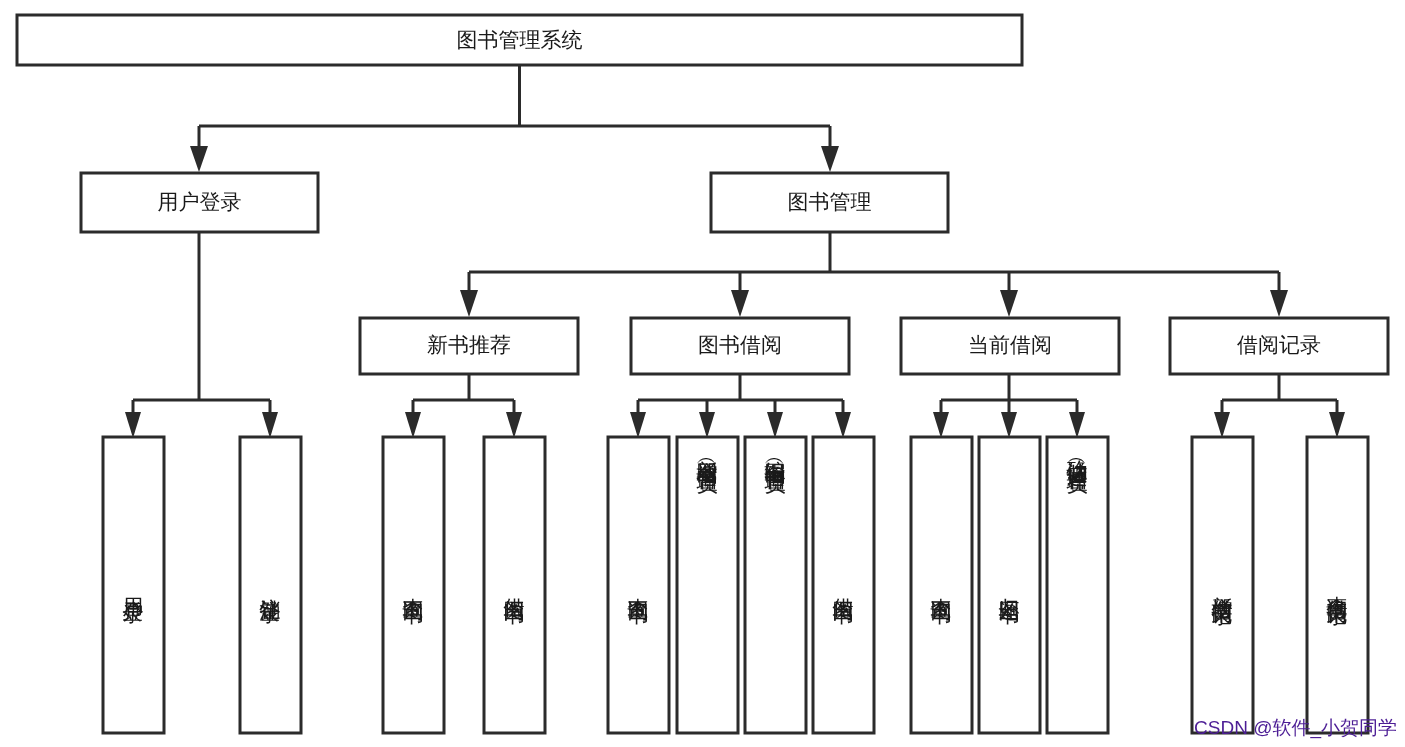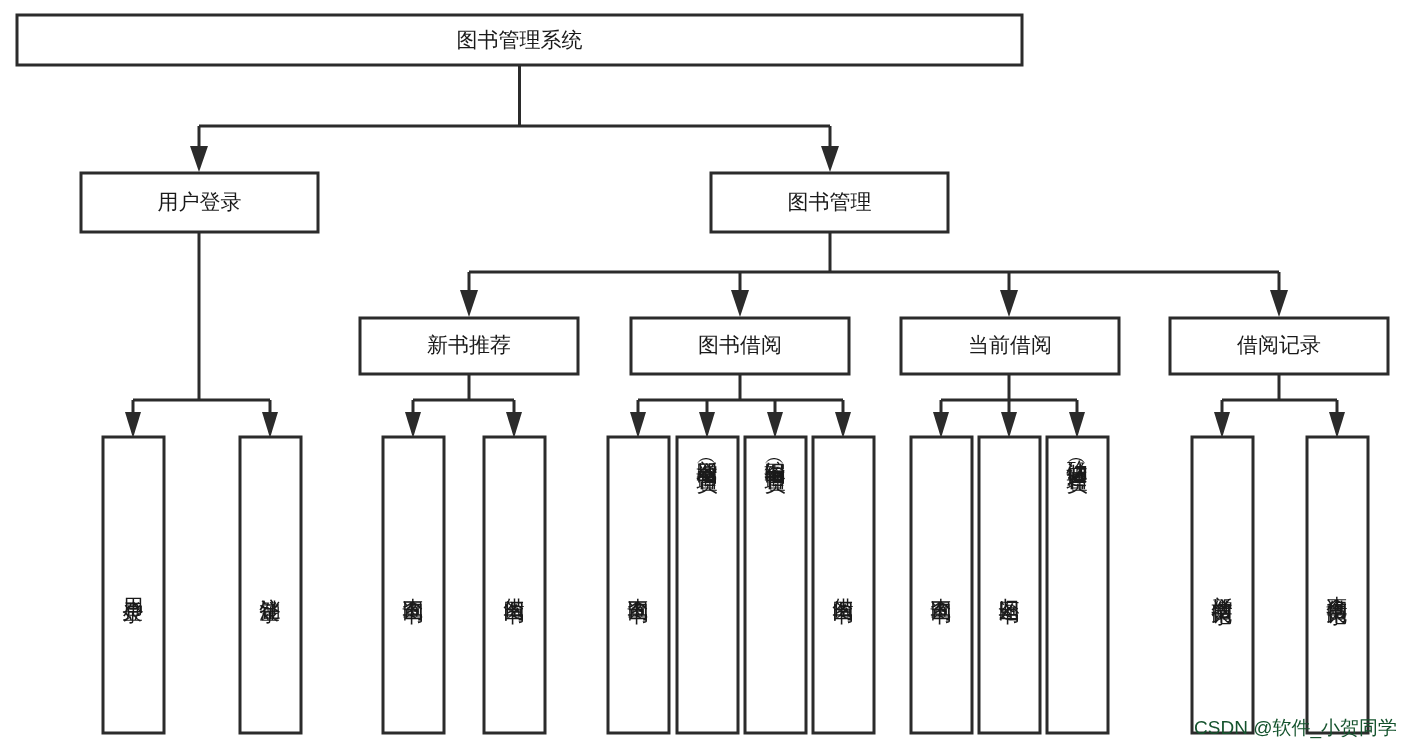--- a/index.html
+++ b/index.html
@@ -68,21 +68,21 @@
     display: flex;
     align-items: center;
     justify-content: center;
   }
   .watermark {
     position: absolute;
     right: 8px;
     bottom: 6px;
     font-family: "Liberation Sans", "DejaVu Sans", sans-serif;
     font-size: 19px;
-    color: #14532d;
+    color: #4c1d95;
     white-space: nowrap;
   }
 </style>
 </head>
 <body>
 
 <div id="diagram-root">
 
   <svg class="flow" viewBox="0 0 1405 747" xmlns="http://www.w3.org/2000/svg">
 

